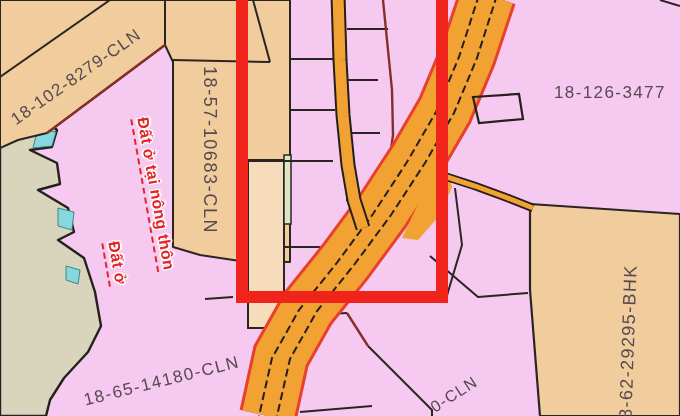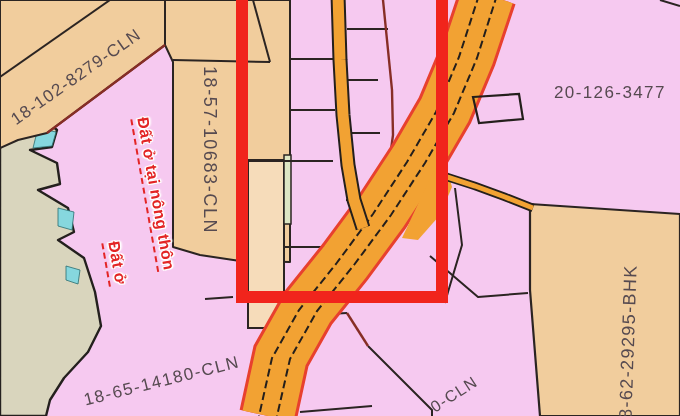--- a/index.html
+++ b/index.html
@@ -82,21 +82,21 @@
       <path d="M444,176 L475,186 L505,197 L533,208" fill="none" stroke="#f2a233" stroke-width="5"></path>
     </g>
 
     <path d="M473,97 L519,94 L523,119 L479,123 Z" fill="none" stroke="#241f1c" stroke-width="2.2"></path>
 
     <rect x="242" y="-30" width="200" height="327" fill="none" stroke="#f1241c" stroke-width="12"></rect>
   </svg>
 
   <div class="lbl" id="lbl-18102">18-102-8279-CLN</div>
   <div class="lbl" id="lbl-1857">18-57-10683-CLN</div>
-  <div class="lbl" id="lbl-18126">20-126-3477</div>
+  <div class="lbl" id="lbl-18126">18-126-3477</div>
   <div class="lbl" id="lbl-1862">18-62-29295-BHK</div>
   <div class="lbl" id="lbl-1865">18-65-14180-CLN</div>
   <div class="lbl" id="lbl-0cln">0-CLN</div>
 
   <div class="vn" id="vn1">Đất ở tại nông thôn</div>
   <div class="vn" id="vn2">Đất ở</div>
 
 </div>
 
 </body></html>

